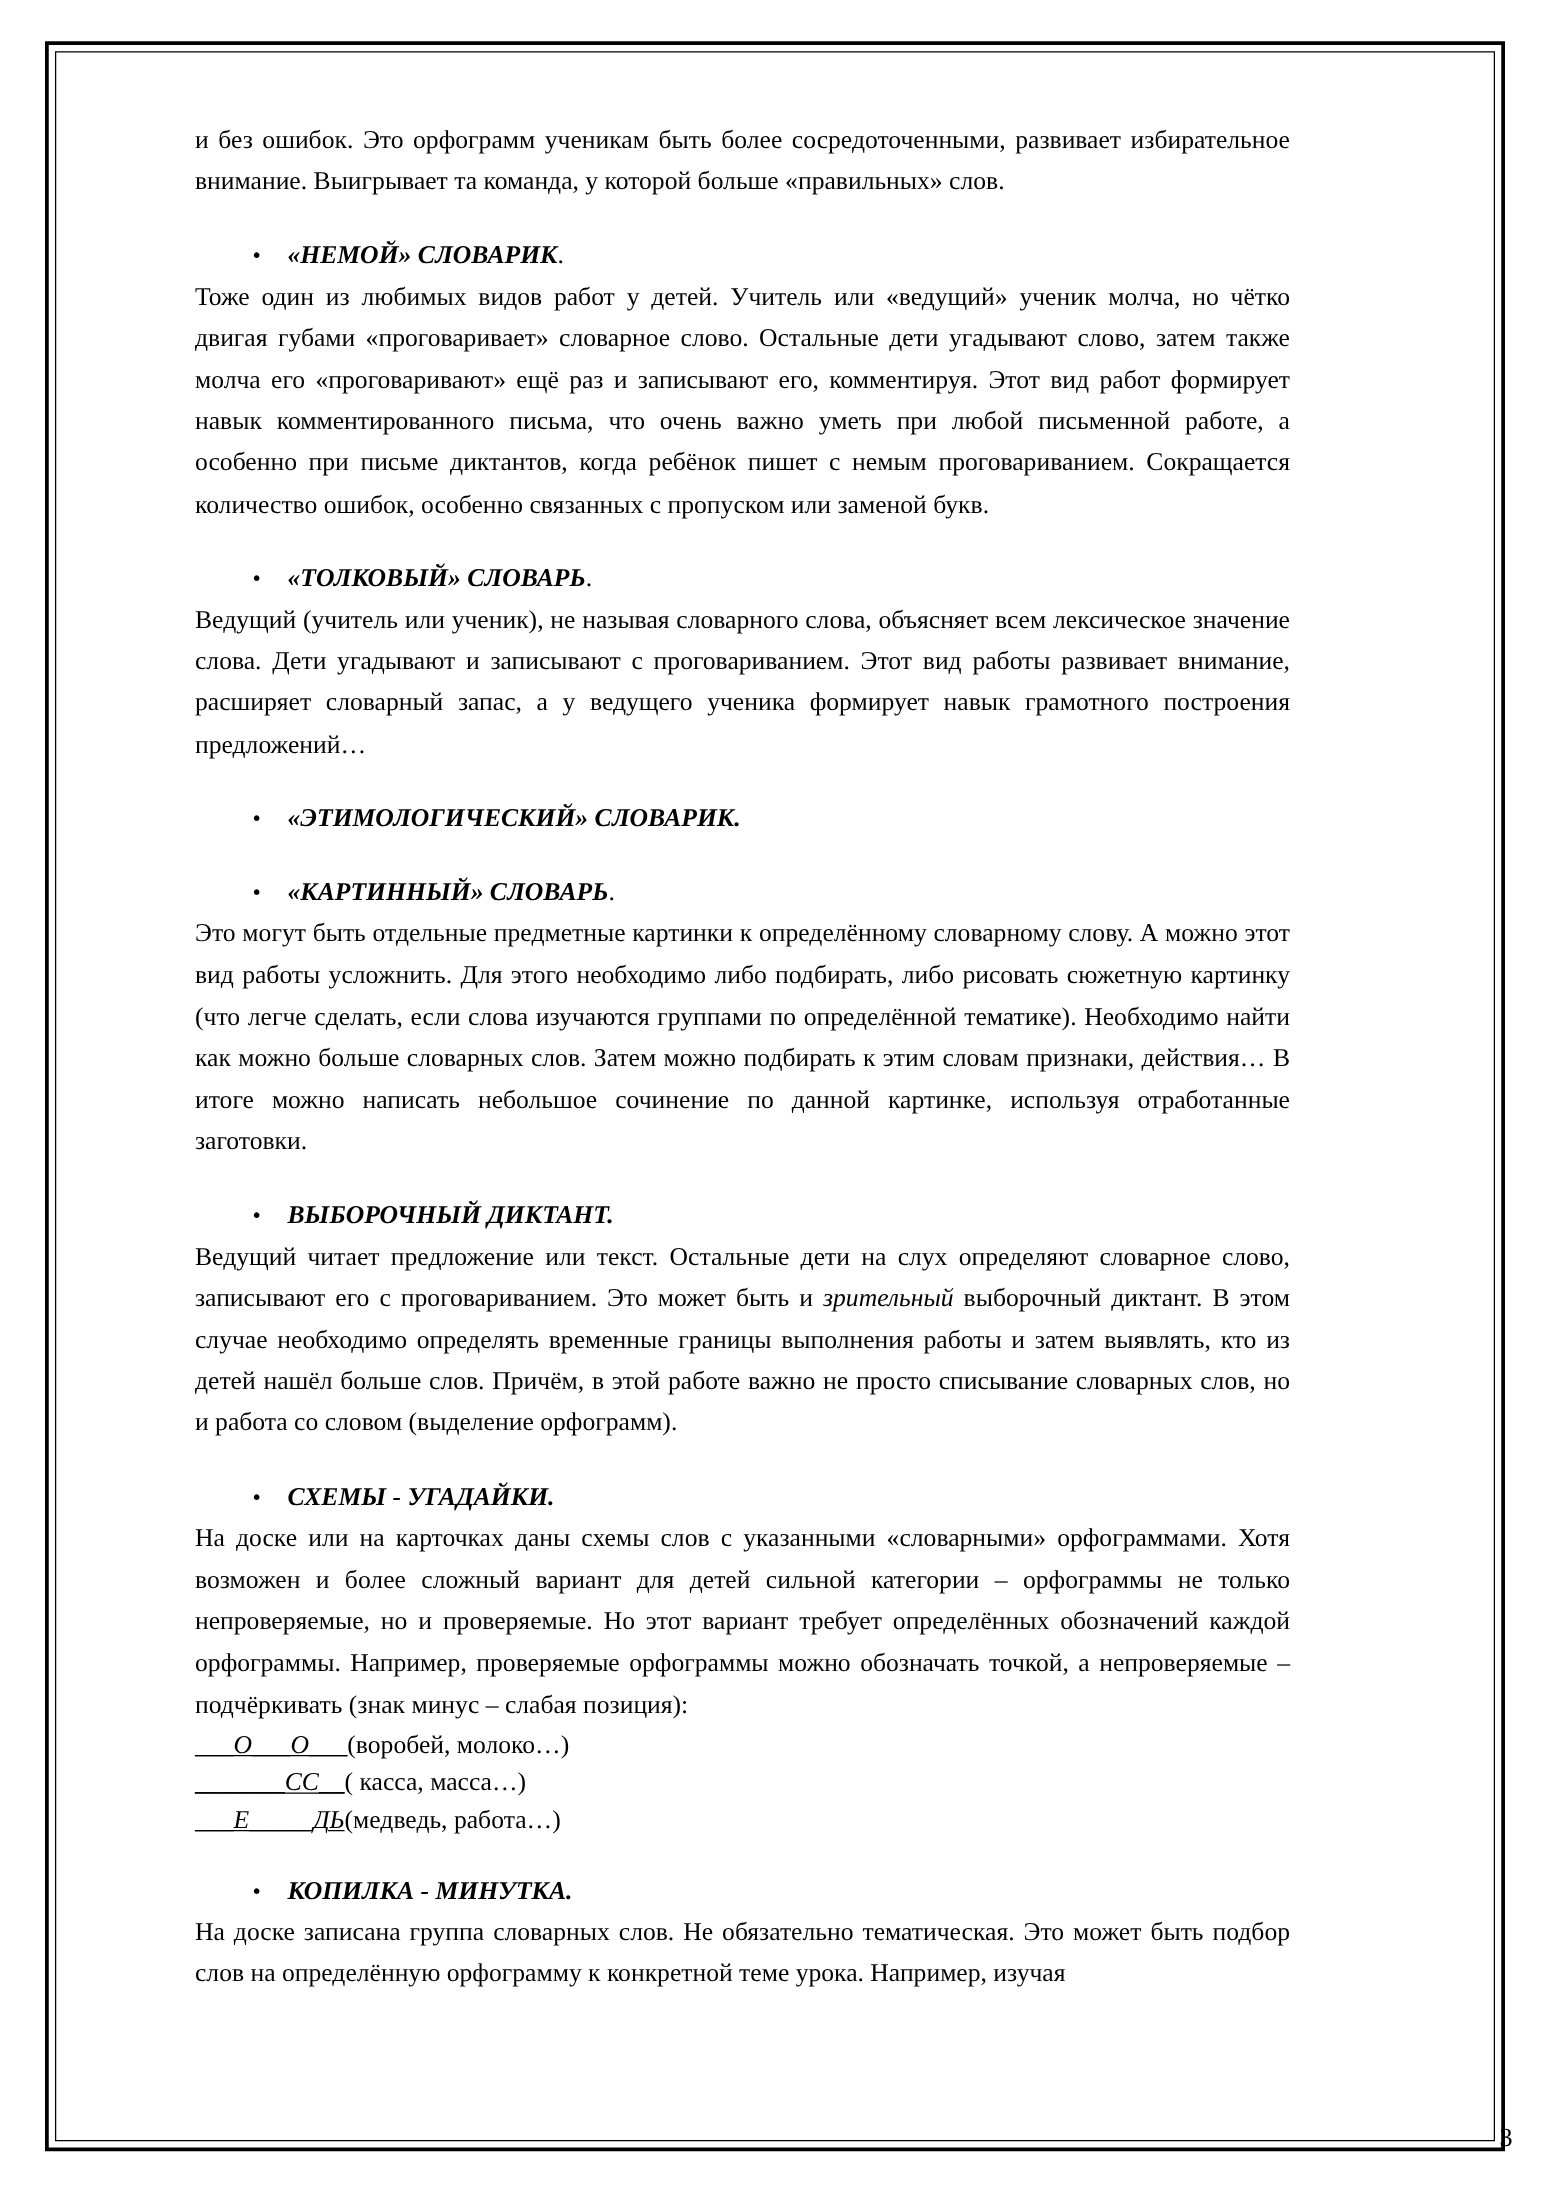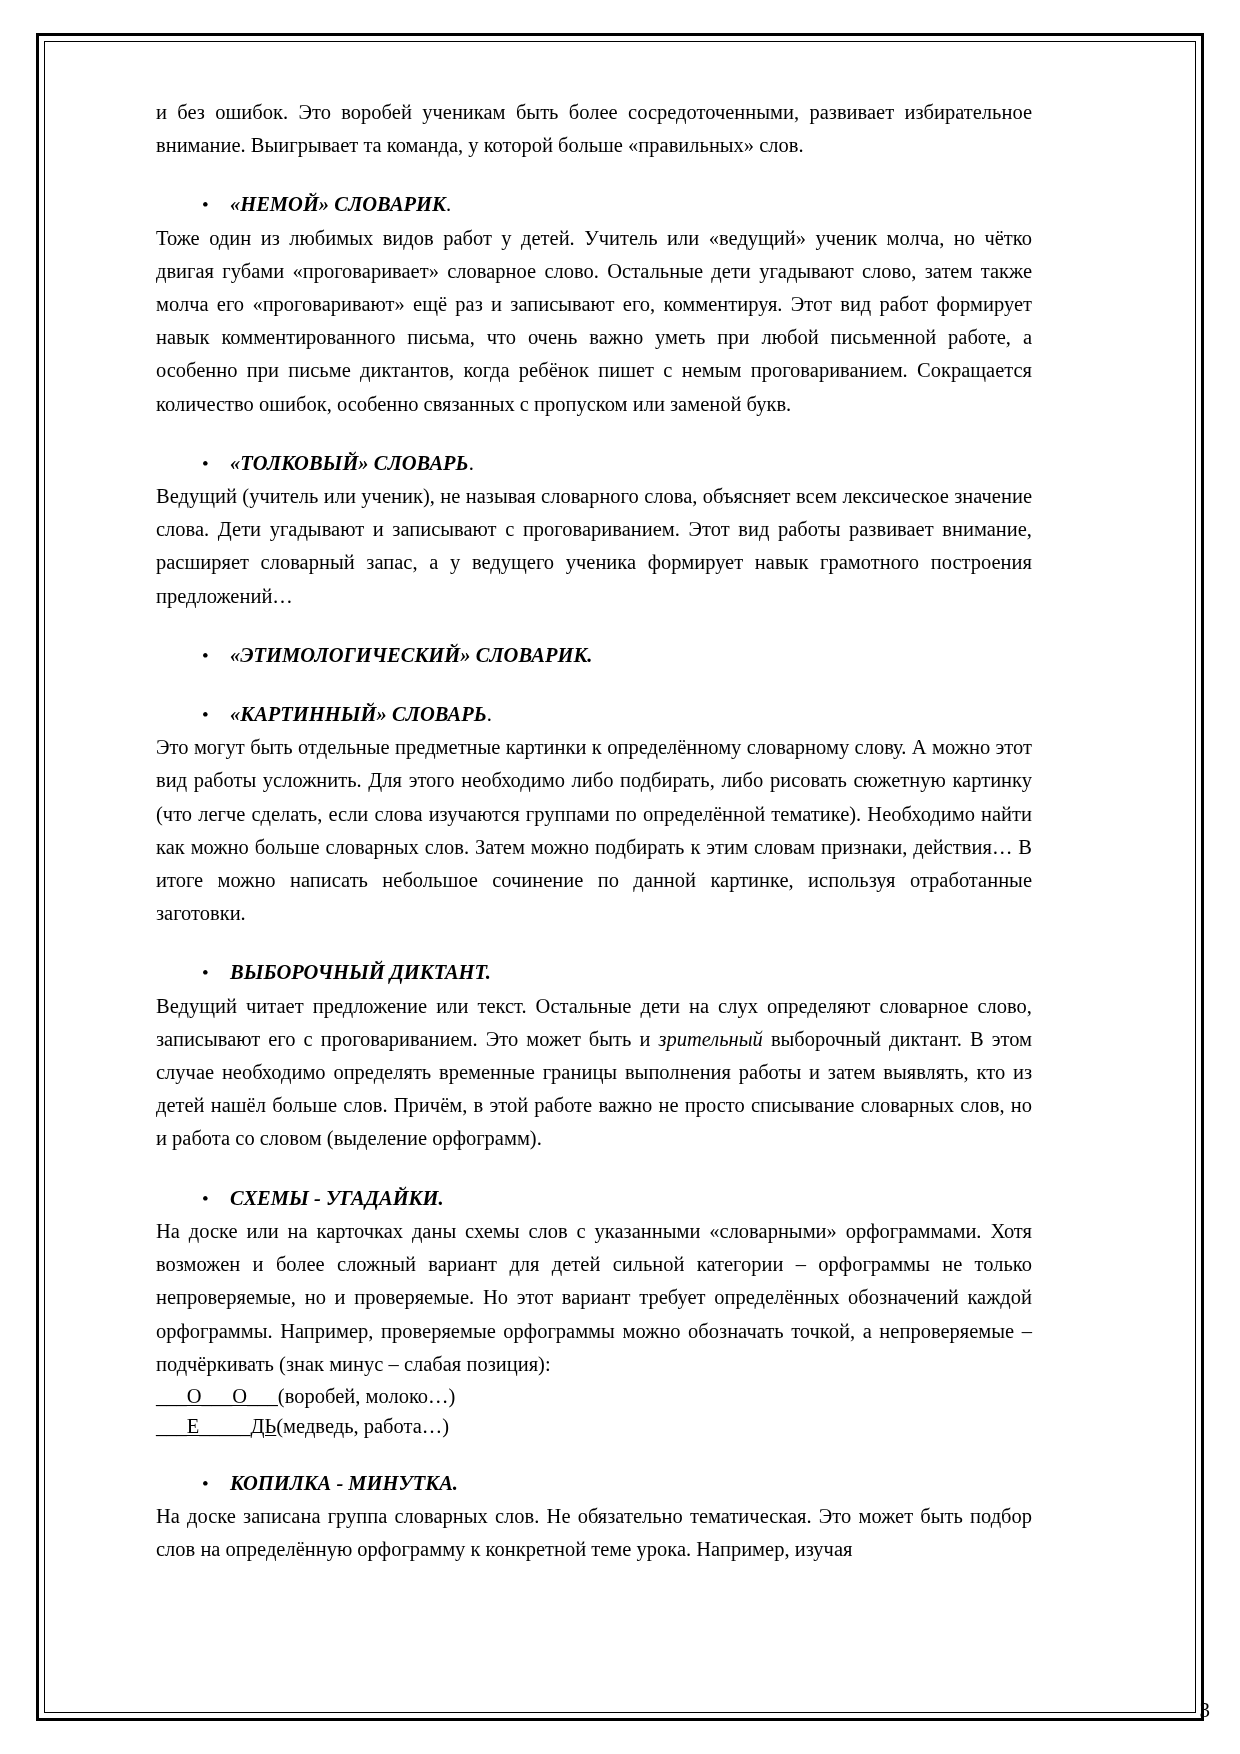--- a/index.html
+++ b/index.html
@@ -88,20 +88,21 @@
   .schema-line {
     white-space: pre;
     font-size: 20.5px;
     line-height: 30px;
     letter-spacing: 0px;
   }
   .schema-line .underscored {
     text-decoration: underline;
     text-decoration-thickness: 1px;
     text-underline-offset: 2px;
+    font-style: italic;
   }
   .schema-line .note {
     text-decoration: none;
     text-align: right;
   }
   .page-number {
     position: absolute;
     right: 30px;
     bottom: 32px;
     font-size: 21px;
@@ -112,21 +113,21 @@
   }
 </style>
 </head>
 <body>
 
 <div class="page-outer-frame"></div>
 <div class="page-inner-frame"></div>
 
 <div class="content">
 
-  <p class="body-text last-left">и без ошибок. Это воробей ученикам быть более сосредоточенными, развивает избирательное внимание. Выигрывает та команда, у которой больше «правильных» слов.</p>
+  <p class="body-text last-left">и без ошибок. Это орфограмм ученикам быть более сосредоточенными, развивает избирательное внимание. Выигрывает та команда, у которой больше «правильных» слов.</p>
 
   <div class="gap-before-heading"></div>
   <div class="section-heading">
     <span class="bullet-glyph">•</span>
     <span>«НЕМОЙ» СЛОВАРИК</span><span class="trailing-dot">.</span>
   </div>
   <p class="body-text last-left">Тоже один из любимых видов работ у детей. Учитель или «ведущий» ученик молча, но чётко двигая губами «проговаривает» словарное слово. Остальные дети угадывают слово, затем также молча его «проговаривают» ещё раз и записывают его, комментируя. Этот вид работ формирует навык комментированного письма, что очень важно уметь при любой письменной работе, а особенно при письме диктантов, когда ребёнок пишет с немым проговариванием. Сокращается количество ошибок, особенно связанных с пропуском или заменой букв.</p>
 
   <div class="gap-before-heading"></div>
   <div class="section-heading">
@@ -157,20 +158,21 @@
 
   <div class="gap-before-heading"></div>
   <div class="section-heading">
     <span class="bullet-glyph">•</span>
     <span>СХЕМЫ - УГАДАЙКИ.</span><span class="trailing-dot"></span>
   </div>
   <p class="body-text last-left">На доске или на карточках даны схемы слов с указанными «словарными» орфограммами. Хотя возможен и более сложный вариант для детей сильной категории – орфограммы не только непроверяемые, но и проверяемые. Но этот вариант требует   определённых обозначений каждой орфограммы. Например, проверяемые орфограммы можно обозначать точкой, а непроверяемые – подчёркивать (знак минус – слабая позиция):</p>
 
   <div class="schema-block">
     <div class="schema-line"><span class="underscored">___О___О___</span><span class="note">(воробей, молоко…)</span></div>
+    <div class="schema-line"><span class="underscored">_______СС__</span><span class="note">( касса, масса…)</span></div>
     <div class="schema-line"><span class="underscored">___Е_____ДЬ</span><span class="note">(медведь, работа…)</span></div>
   </div>
 
   <div class="gap-before-heading"></div>
   <div class="section-heading">
     <span class="bullet-glyph">•</span>
     <span>КОПИЛКА - МИНУТКА.</span><span class="trailing-dot"></span>
   </div>
   <p class="body-text last-left">На доске записана группа словарных слов. Не обязательно тематическая. Это может быть подбор слов на определённую орфограмму к конкретной теме урока. Например, изучая</p>
 

